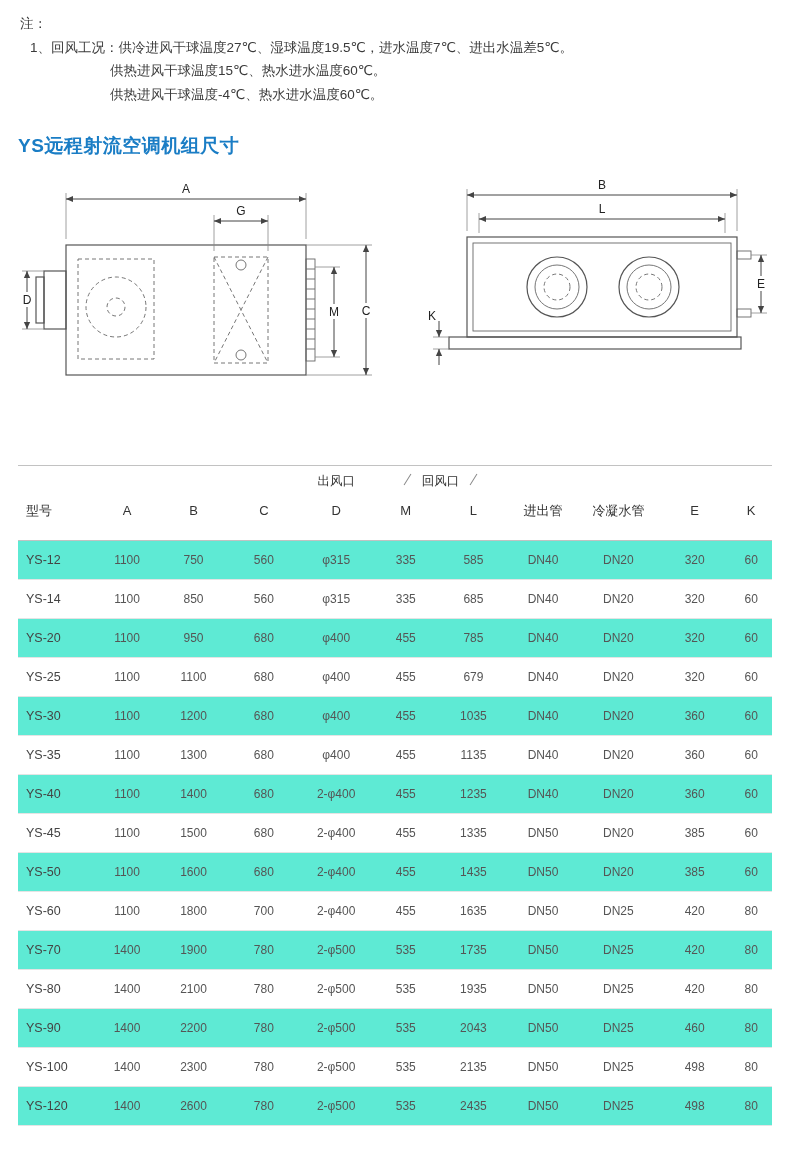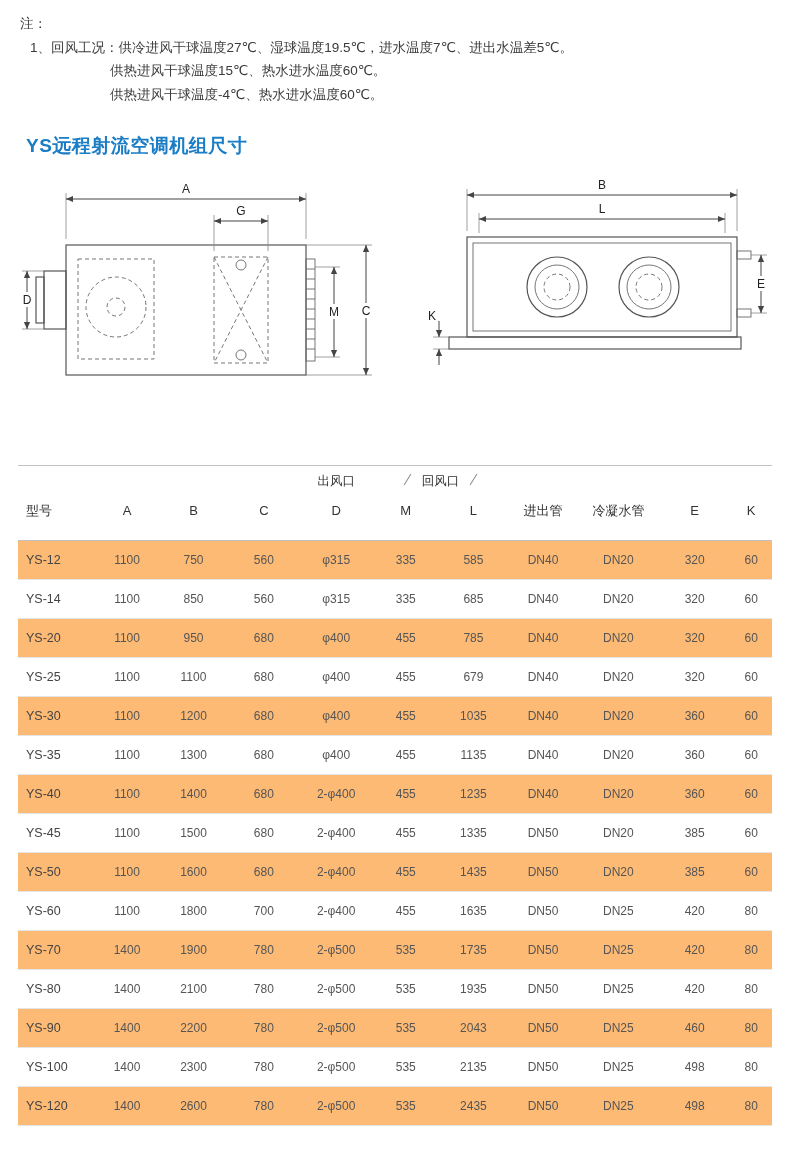--- a/index.html
+++ b/index.html
@@ -12,21 +12,21 @@
 
   
   .notes { font-size:13.5px; line-height:1.75; color:#3a3a3a; }
   .note-title { margin-left:2px; }
   .note-line1 { padding-left:12px; }
   .note-line2 { padding-left:92px; }
 
   
   .heading {
     font-size:19px; font-weight:bold; color:#1a7dc5;
-    margin:26px 0 8px 8px; letter-spacing:0.5px;
+    margin:26px 0 8px 0; letter-spacing:0.5px;
   }
 
   
   .diagrams {
     display:flex; justify-content:space-between; align-items:flex-start;
     padding:8px 0 12px 0;
   }
   svg .ln   { fill:none; stroke:#555; stroke-width:1.2; }
   svg .thin { fill:none; stroke:#666; stroke-width:0.9; }
   svg .dash { fill:none; stroke:#666; stroke-width:0.9; stroke-dasharray:4 3; }
@@ -50,21 +50,21 @@
     border-bottom:1px solid #c2c2c2; font-size:13px;
   }
   tr.head-row th.col-model { text-align:left; padding-left:8px; }
   table.spec td {
     text-align:center; padding:12px 2px; border-bottom:1px solid #e4e4e4;
     font-size:12px; color:#555;
   }
   table.spec td[data-name="model-cell"] {
     text-align:left; padding-left:8px; font-size:12.5px; color:#444;
   }
-  tr.shaded { background:#fdba74; }
+  tr.shaded { background:#5eead4; }
   .tick {
     display:inline-block; width:13px; height:1px; background:#888;
     transform:rotate(-58deg); margin:0 8px 4px 8px; vertical-align:middle;
   }
 </style>
 </head>
 <body>
 
 <div class="page" data-name="catalog-page">
 

